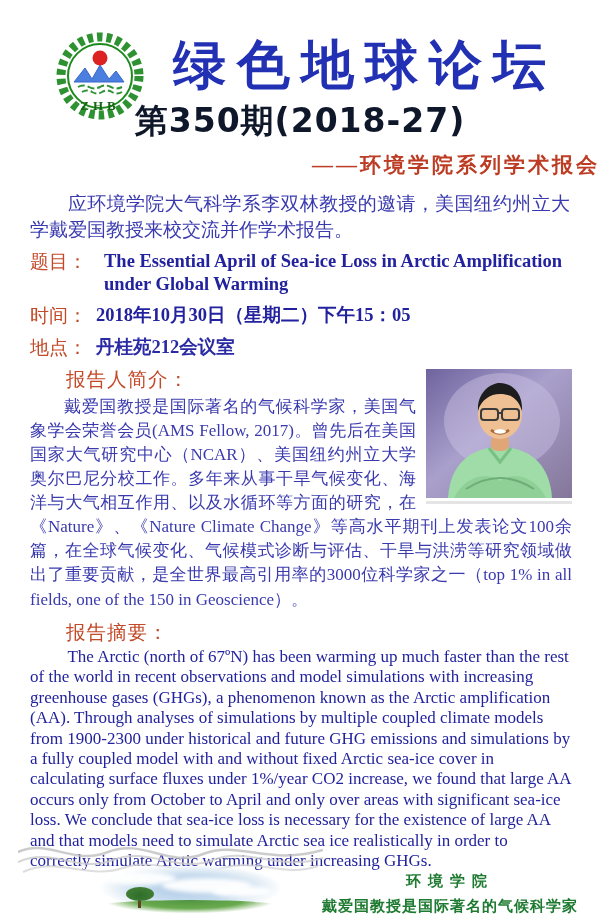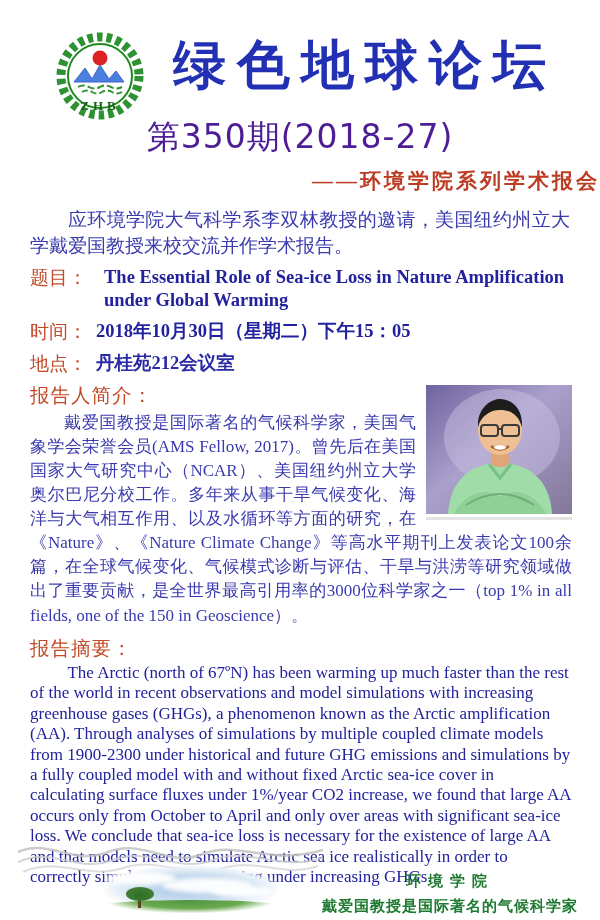--- a/index.html
+++ b/index.html
@@ -12,23 +12,23 @@
   }
   
   .header{position:relative;padding-top:36px;}
   .logo{position:absolute;left:56px;top:30px;width:88px;height:94px;}
   .forum-title{
     margin-left:142px;width:446px;text-align:center;
     font-size:53px;font-weight:bold;color:#2230b4;
     letter-spacing:11px;line-height:1.12;white-space:nowrap;
   }
   .issue-line{
-    margin-top:20px;text-align:center;
+    margin-top:4px;text-align:center;
     font-family:"DejaVu Sans","Liberation Sans",sans-serif;
-    font-size:33px;font-weight:normal;color:#4c1d95;letter-spacing:1px;
+    font-size:33px;font-weight:bold;color:#0f172a;letter-spacing:1px;
   }
   .series-subtitle{
     margin-top:7px;text-align:right;
     font-size:21px;font-weight:bold;color:#bd3c24;letter-spacing:3px;
   }
   
   .intro{
     margin:12px 30px 0 30px;
     font-size:19px;color:#3a3aae;line-height:1.34;
     text-indent:2em;text-align:justify;
@@ -43,20 +43,21 @@
   .venue-value{font-weight:bold;color:#2a2aa4;}
   
   .speaker-section{margin:8px 28px 0 30px;}
   .photo-frame{
     float:right;width:146px;height:132px;margin:2px 0 4px 10px;
     border-bottom:3px solid #e4e4e4;
   }
   .section-label{
     font-size:19.5px;color:#c24a28;font-weight:500;letter-spacing:1px;
     line-height:1.3;
+    margin-left:36px;
   }
   .speaker-bio{
     margin-top:2px;font-size:17px;color:#3a3aae;line-height:1.42;
     text-indent:2em;text-align:justify;
   }
   
   .abstract-section{margin:8px 28px 0 30px;}
   .abstract-text{
     margin-top:2px;font-size:17px;color:#22229e;line-height:1.2;
     text-indent:2.2em;
@@ -122,21 +123,21 @@
     <div class="forum-title">绿色地球论坛</div>
     <div class="issue-line">第350期(2018-27)</div>
     <div class="series-subtitle">——环境学院系列学术报会</div>
   </div>
 
   <div class="intro">应环境学院大气科学系李双林教授的邀请，美国纽约州立大学戴爱国教授来校交流并作学术报告。</div>
 
   <div class="details">
     <div class="detail-row">
       <span class="detail-label">题目：</span>
-      <span class="detail-value topic-value">The Essential Role of Sea-ice Loss in Nature Amplification under Global Warming</span>
+      <span class="detail-value topic-value">The Essential April of Sea-ice Loss in Arctic Amplification under Global Warming</span>
     </div>
     <div class="detail-row">
       <span class="detail-label">时间：</span>
       <span class="detail-value">2018年10月30日（星期二）下午15：05</span>
     </div>
     <div class="detail-row">
       <span class="detail-label">地点：</span>
       <span class="detail-value venue-value">丹桂苑212会议室</span>
     </div>
   </div>

